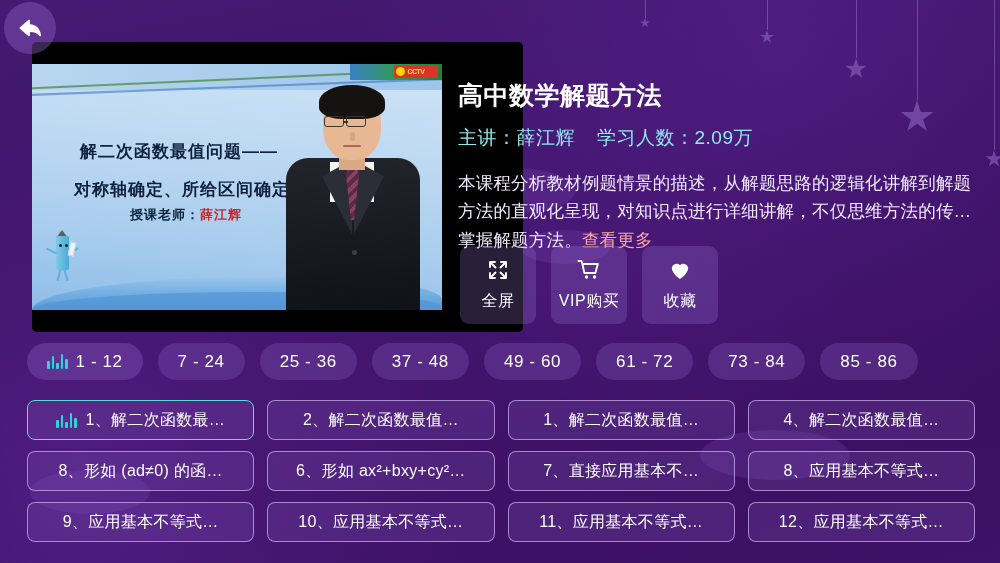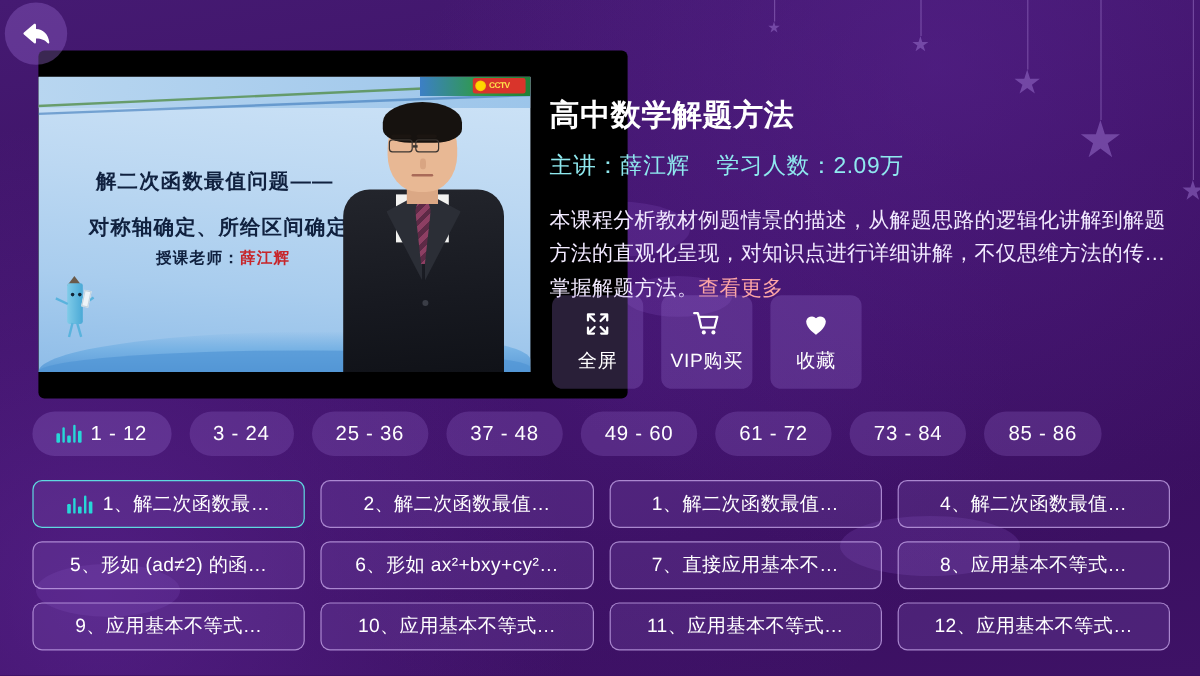--- a/index.html
+++ b/index.html
@@ -361,21 +361,21 @@
       <span class="eq">
         <i style="height: 8px;"></i>
         <i style="height: 13px;"></i>
         <i style="height: 6px;"></i>
         <i style="height: 15px;"></i>
         <i style="height: 10px;"></i>
       </span>
       <span>1 - 12</span>
     </div>
     <div class="tab">
-      <span>3 - 24</span>
+      <span>7 - 24</span>
     </div>
     <div class="tab">
       <span>25 - 36</span>
     </div>
     <div class="tab">
       <span>37 - 48</span>
     </div>
     <div class="tab">
       <span>49 - 60</span>
     </div>
@@ -404,21 +404,21 @@
     <div class="les">
       <span>2、解二次函数最值…</span>
     </div>
     <div class="les">
       <span>1、解二次函数最值…</span>
     </div>
     <div class="les">
       <span>4、解二次函数最值…</span>
     </div>
     <div class="les">
-      <span>5、形如 (ad≠2) 的函…</span>
+      <span>8、形如 (ad≠0) 的函…</span>
     </div>
     <div class="les">
       <span>6、形如 ax²+bxy+cy²…</span>
     </div>
     <div class="les">
       <span>7、直接应用基本不…</span>
     </div>
     <div class="les">
       <span>8、应用基本不等式…</span>
     </div>

